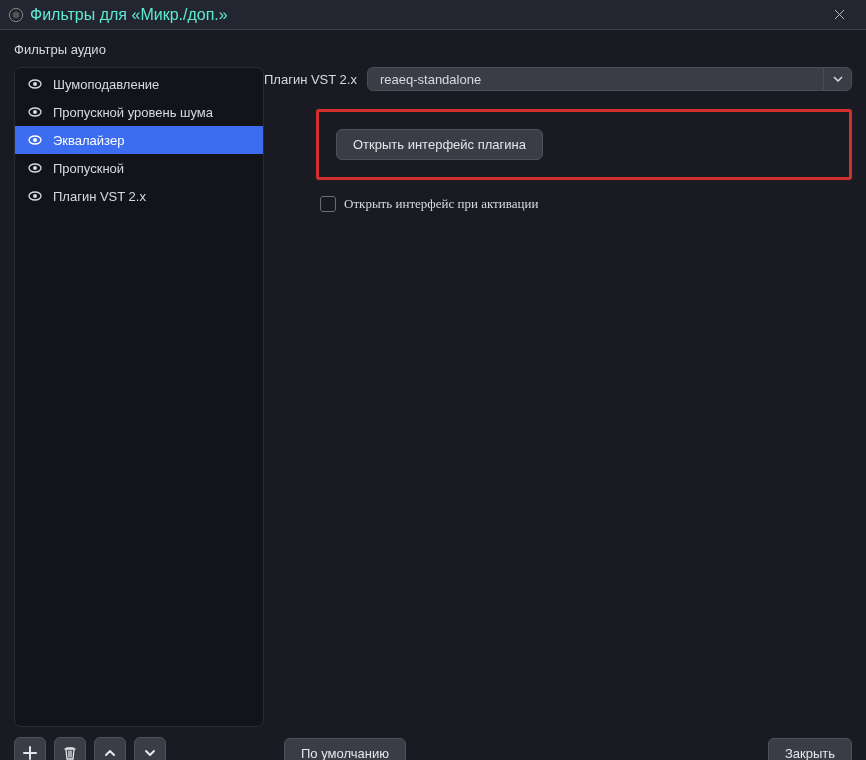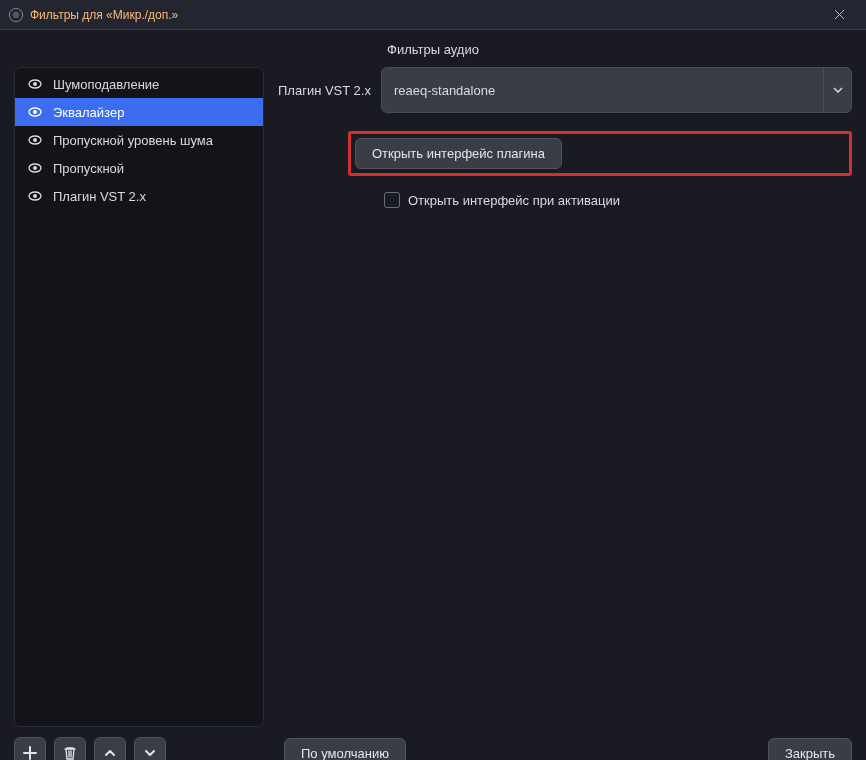--- a/index.html
+++ b/index.html
@@ -19,39 +19,37 @@
       padding: 0 8px;
       border-bottom: 1px solid #3a3d46;
       background: #232630;
     }
     .titlebar .obs-icon {
       width: 16px; height: 16px;
       margin-right: 6px;
     }
     .titlebar .title-text {
       flex: 1;
-      color: #fdba74;
-      font-size: 12px;
+      color: #5eead4;
+      font-size: 16px;
     }
     .titlebar .close-btn {
       width: 38px; height: 28px;
       display: flex; align-items: center; justify-content: center;
       color: #b8b9c4;
       cursor: pointer;
     }
     .section-label {
       padding: 12px 14px 10px 14px;
       color: #d9dae0;
       font-size: 13px;
-      text-align: center;
     }
     .content {
       display: flex;
       padding: 0 14px;
-      gap: 14px;
       height: 660px;
     }
     .sidebar {
       width: 250px;
       background: #131419;
       border: 1px solid #2a2c34;
       border-radius: 7px;
       overflow: hidden;
       display: flex;
       flex-direction: column;
@@ -92,58 +90,59 @@
       font-size: 13px;
       white-space: nowrap;
     }
     .select-wrap {
       flex: 1;
       display: flex;
       align-items: stretch;
       background: #3a3d46;
       border: 1px solid #4a4d56;
       border-radius: 6px;
-      height: 46px;
+      height: 24px;
       overflow: hidden;
     }
     .select-value {
       flex: 1;
       padding: 0 12px;
       display: flex;
       align-items: center;
       color: #d9dae0;
     }
     .select-caret {
       width: 28px;
       display: flex; align-items: center; justify-content: center;
       border-left: 1px solid #4a4d56;
     }
     .highlighted-btn-wrap {
       border: 3px solid #d32f2f;
       border-radius: 3px;
-      padding: 4px;
+      padding: 17px;
       display: inline-block;
       margin-bottom: 16px;
-      margin-left: 70px;
+      margin-left: 52px;
     }
     .std-btn {
       background: #3a3d46;
       border: 1px solid #4e525c;
       border-radius: 6px;
       color: #e4e5ea;
       padding: 7px 16px;
       font-size: 13px;
       cursor: pointer;
       font-family: inherit;
     }
     .checkbox-row {
       display: flex;
       align-items: center;
       gap: 8px;
-      margin-left: 106px;
+      margin-left: 56px;
+      font-family: Liberation Serif, serif;
     }
     .checkbox {
       width: 16px; height: 16px;
       border: 1px solid #6a6d76;
       border-radius: 3px;
       background: transparent;
     }
     .footer {
       display: flex;
       align-items: center;
@@ -189,37 +188,37 @@
     <ul class="filter-list">
       <li class="filter-item">
         <span class="eye-icon">
           <svg viewBox="0 0 24 24">
               <ellipse cx="12" cy="12" rx="9" ry="6" fill="none" stroke="currentColor" stroke-width="2"></ellipse>
               <circle cx="12" cy="12" r="3" fill="currentColor"></circle>
             </svg>
         </span>
         <span>Шумоподавление</span>
       </li>
+      <li class="filter-item">
+        <span class="eye-icon">
+          <svg viewBox="0 0 24 24">
+              <ellipse cx="12" cy="12" rx="9" ry="6" fill="none" stroke="currentColor" stroke-width="2"></ellipse>
+              <circle cx="12" cy="12" r="3" fill="currentColor"></circle>
+            </svg>
+        </span>
+        <span>Пропускной уровень шума</span>
+      </li>
       <li class="filter-item selected">
         <span class="eye-icon">
           <svg viewBox="0 0 24 24">
               <ellipse cx="12" cy="12" rx="9" ry="6" fill="none" stroke="currentColor" stroke-width="2"></ellipse>
               <circle cx="12" cy="12" r="3" fill="currentColor"></circle>
             </svg>
         </span>
         <span>Эквалайзер</span>
-      </li>
-      <li class="filter-item">
-        <span class="eye-icon">
-          <svg viewBox="0 0 24 24">
-              <ellipse cx="12" cy="12" rx="9" ry="6" fill="none" stroke="currentColor" stroke-width="2"></ellipse>
-              <circle cx="12" cy="12" r="3" fill="currentColor"></circle>
-            </svg>
-        </span>
-        <span>Пропускной уровень шума</span>
       </li>
       <li class="filter-item">
         <span class="eye-icon">
           <svg viewBox="0 0 24 24">
               <ellipse cx="12" cy="12" rx="9" ry="6" fill="none" stroke="currentColor" stroke-width="2"></ellipse>
               <circle cx="12" cy="12" r="3" fill="currentColor"></circle>
             </svg>
         </span>
         <span>Пропускной</span>
       </li>

